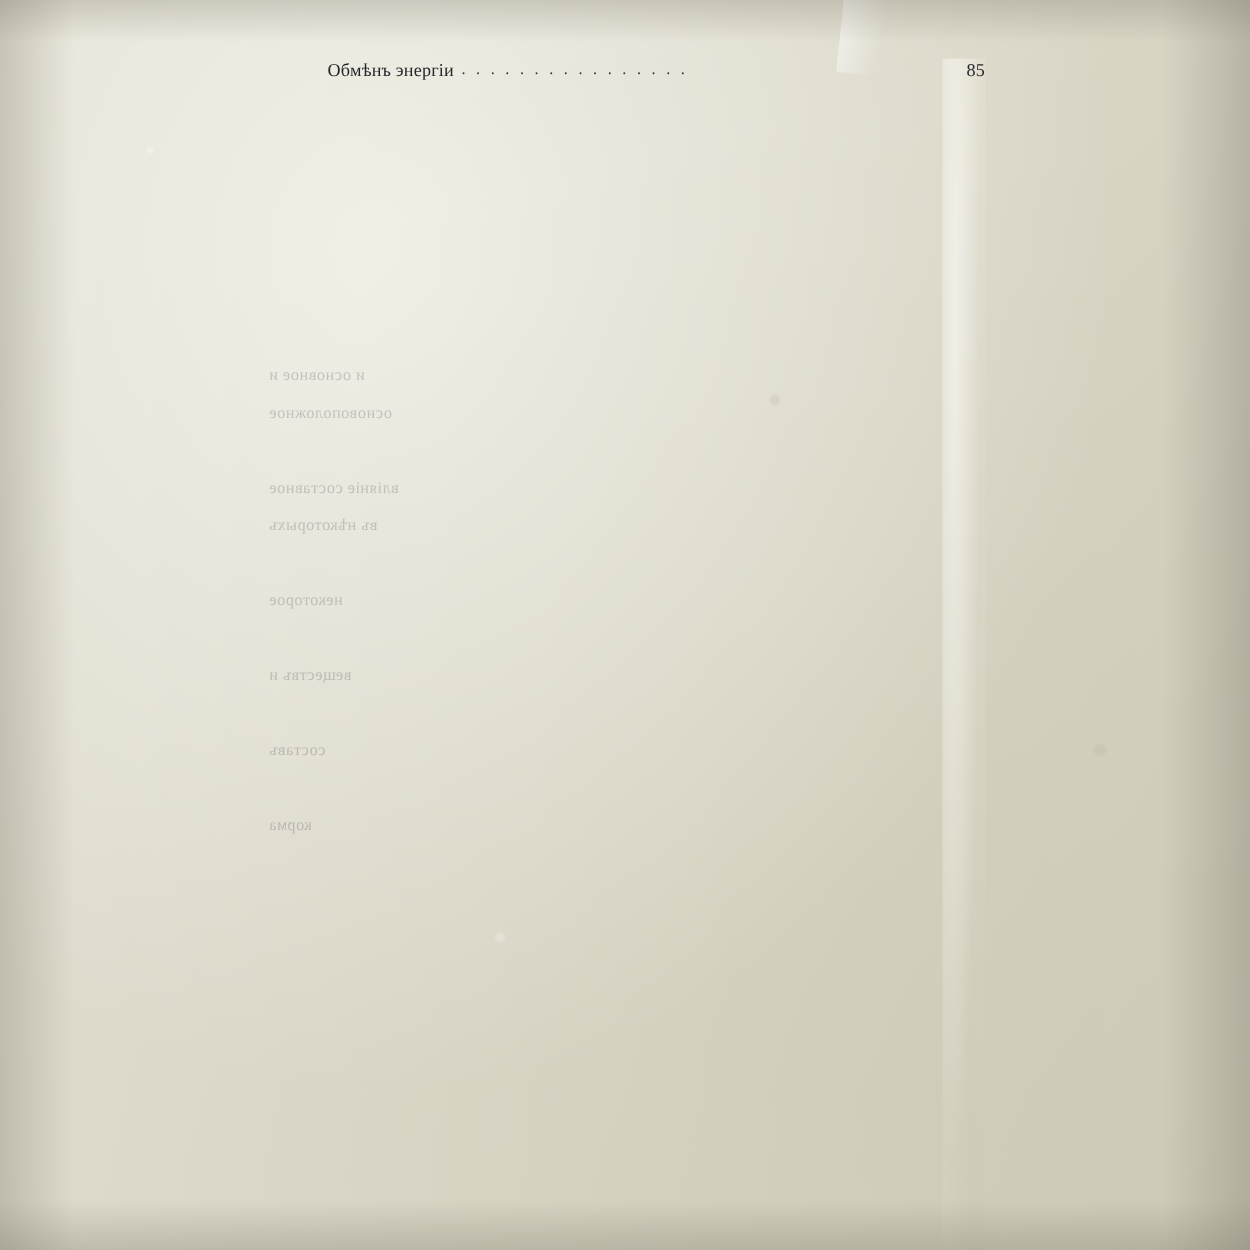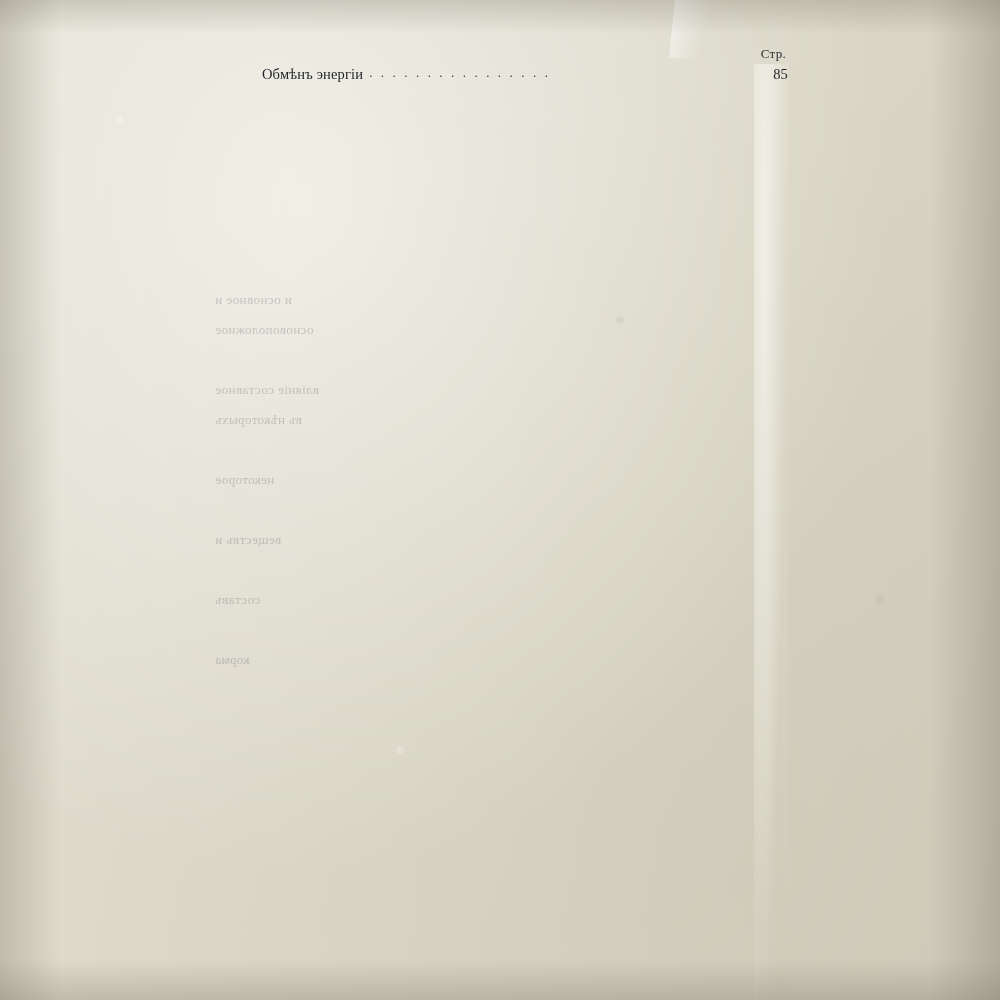--- a/index.html
+++ b/index.html
@@ -162,21 +162,20 @@
 
 веществъ и
 
 составъ
 
 корма</div>
   <div class="crease"></div>
 
   <div class="content">
 
-    <div class="pagehead">Стр.</div>
 
     <ul class="toc" id="toc-top">
         <li class="entry ind-1">
           <span class="label">Обмѣнъ энергіи</span>
           <span class="leader">. . . . . . . . . . . . . . . .</span>
           <span class="page">85</span>
         </li>
       </ul>
 
   </div>

